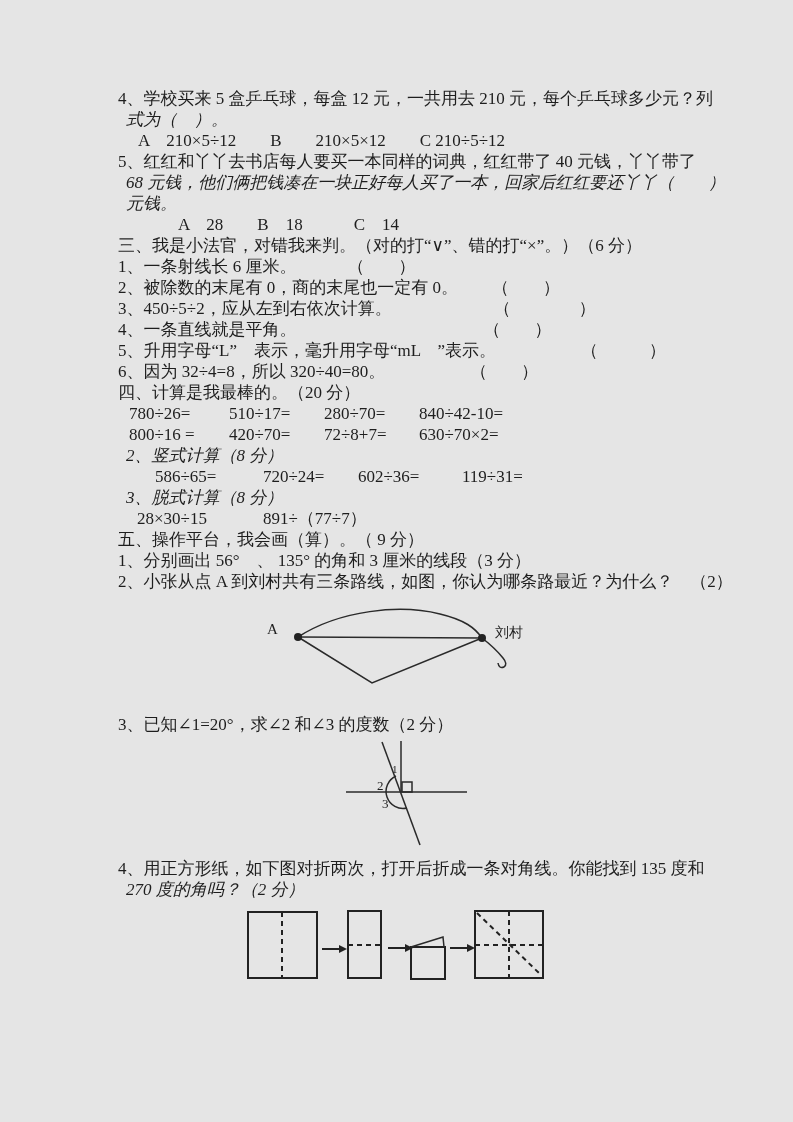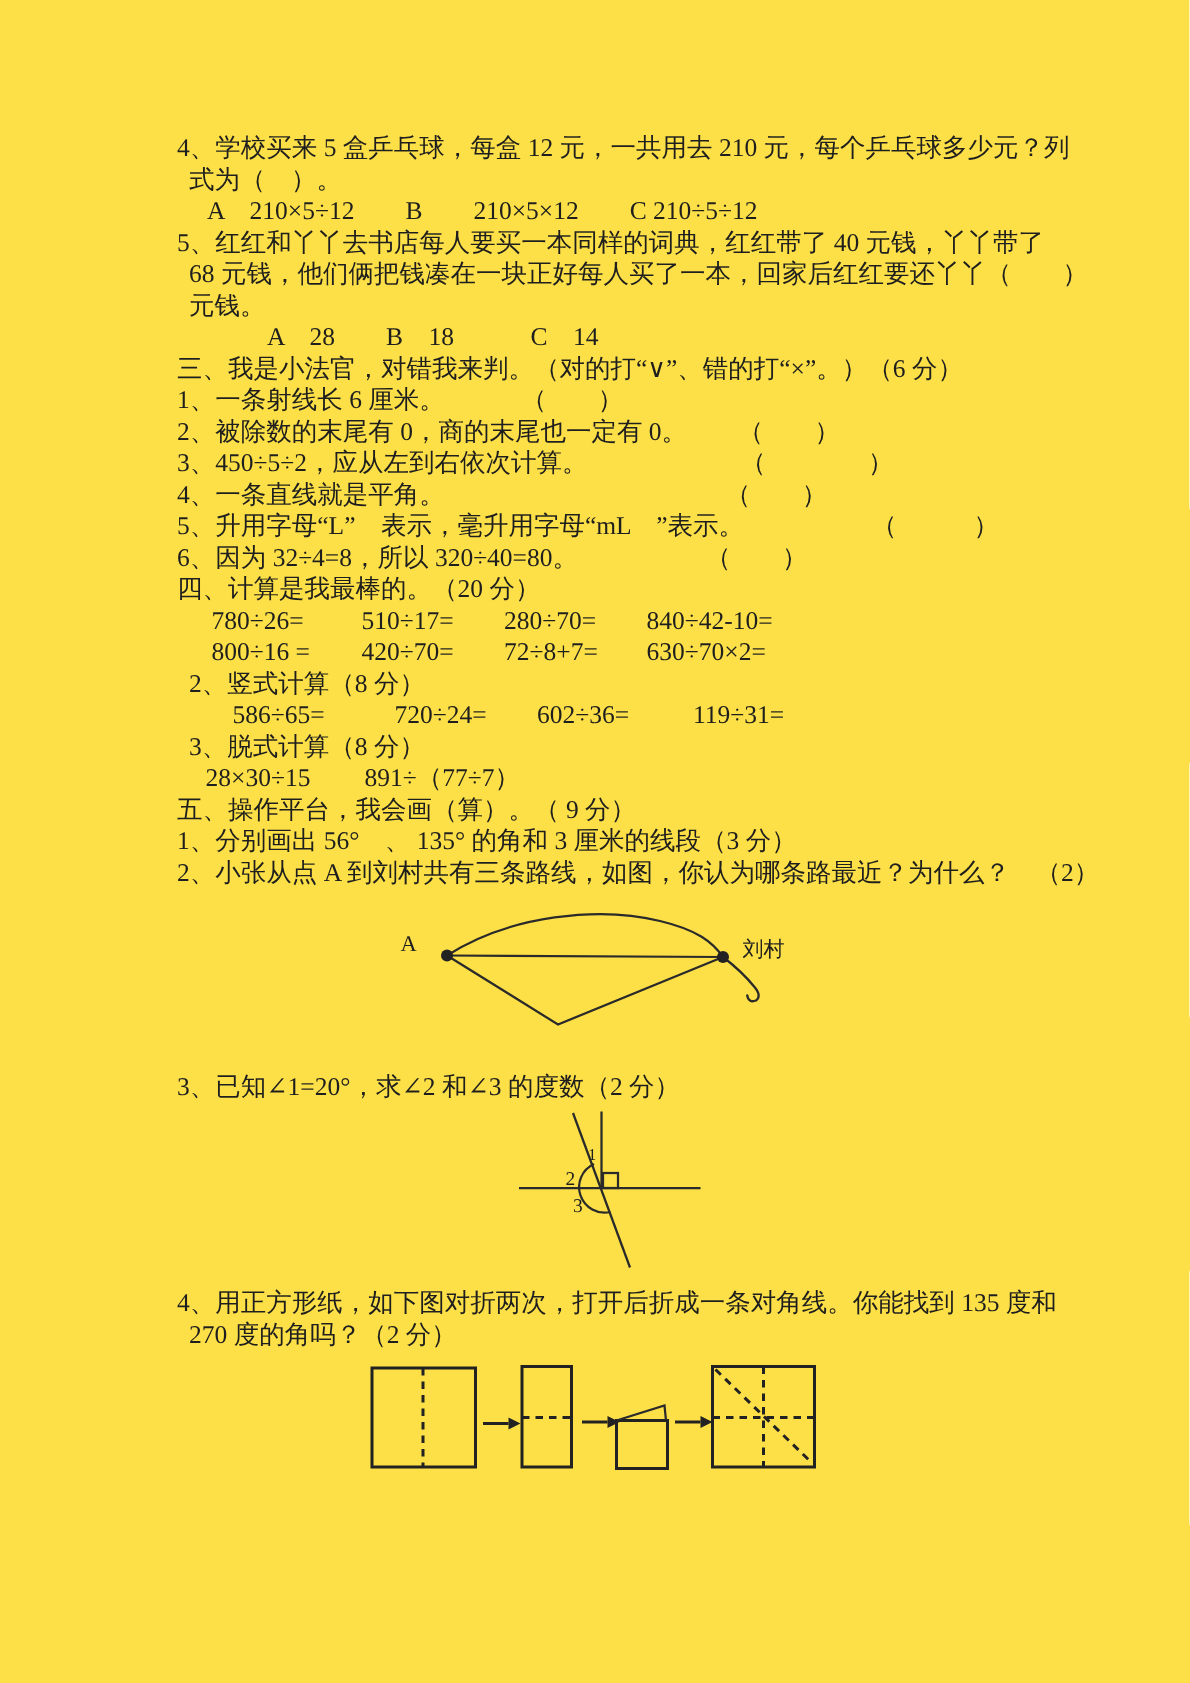--- a/index.html
+++ b/index.html
@@ -1,41 +1,41 @@
 <!DOCTYPE html>
 <html><head>
 <meta charset="utf-8">
 <style>
   html,body{margin:0;padding:0;background:#ffffff;}
   .page{
     position:relative;
     width:793px;height:1122px;
-    background:#fde047;
+    background:#e5e5e5;
     box-sizing:border-box;
     padding:88px 70px 0 118px;
     font-family:"Liberation Serif","DejaVu Serif",serif;
     font-size:17px;
     line-height:21px;
     color:#1e1e1e;
     overflow:hidden;
   }
   .ln{white-space:pre;}
-  .ind8{margin-left:8px;}
+  .ind8{margin-left:8px;font-style:italic;}
   .ind10{margin-left:20px;}
   .ind44{margin-left:60px;}
   .calc-row{display:flex;white-space:pre;}
-  .r12{margin-left:23px;}
+  .r12{margin-left:11px;}
   .r12 span:nth-child(1){width:100px;}
   .r12 span:nth-child(2){width:95px;}
   .r12 span:nth-child(3){width:95px;}
   .r3{margin-left:37px;}
   .r3 span:nth-child(1){width:108px;}
   .r3 span:nth-child(2){width:95px;}
   .r3 span:nth-child(3){width:104px;}
-  .r4{margin-left:19px;}
+  .r4{margin-left:19px;gap:20px;}
   .r4 span:nth-child(1){width:106px;}
   .r5{margin-left:19px;}
   .r5 span:nth-child(1){width:121px;}
   svg{display:block;}
   .d1{margin:6px 0 0 122px;}
   .d2{margin:0 0 0 212px;}
   .d3{margin:4px 0 0 122px;}
   .q3ln{margin-top:16px;}
   .q4ln{margin-top:8px;}
   svg .stroke{stroke:#2a2a2a;stroke-width:1.5;fill:none;}

